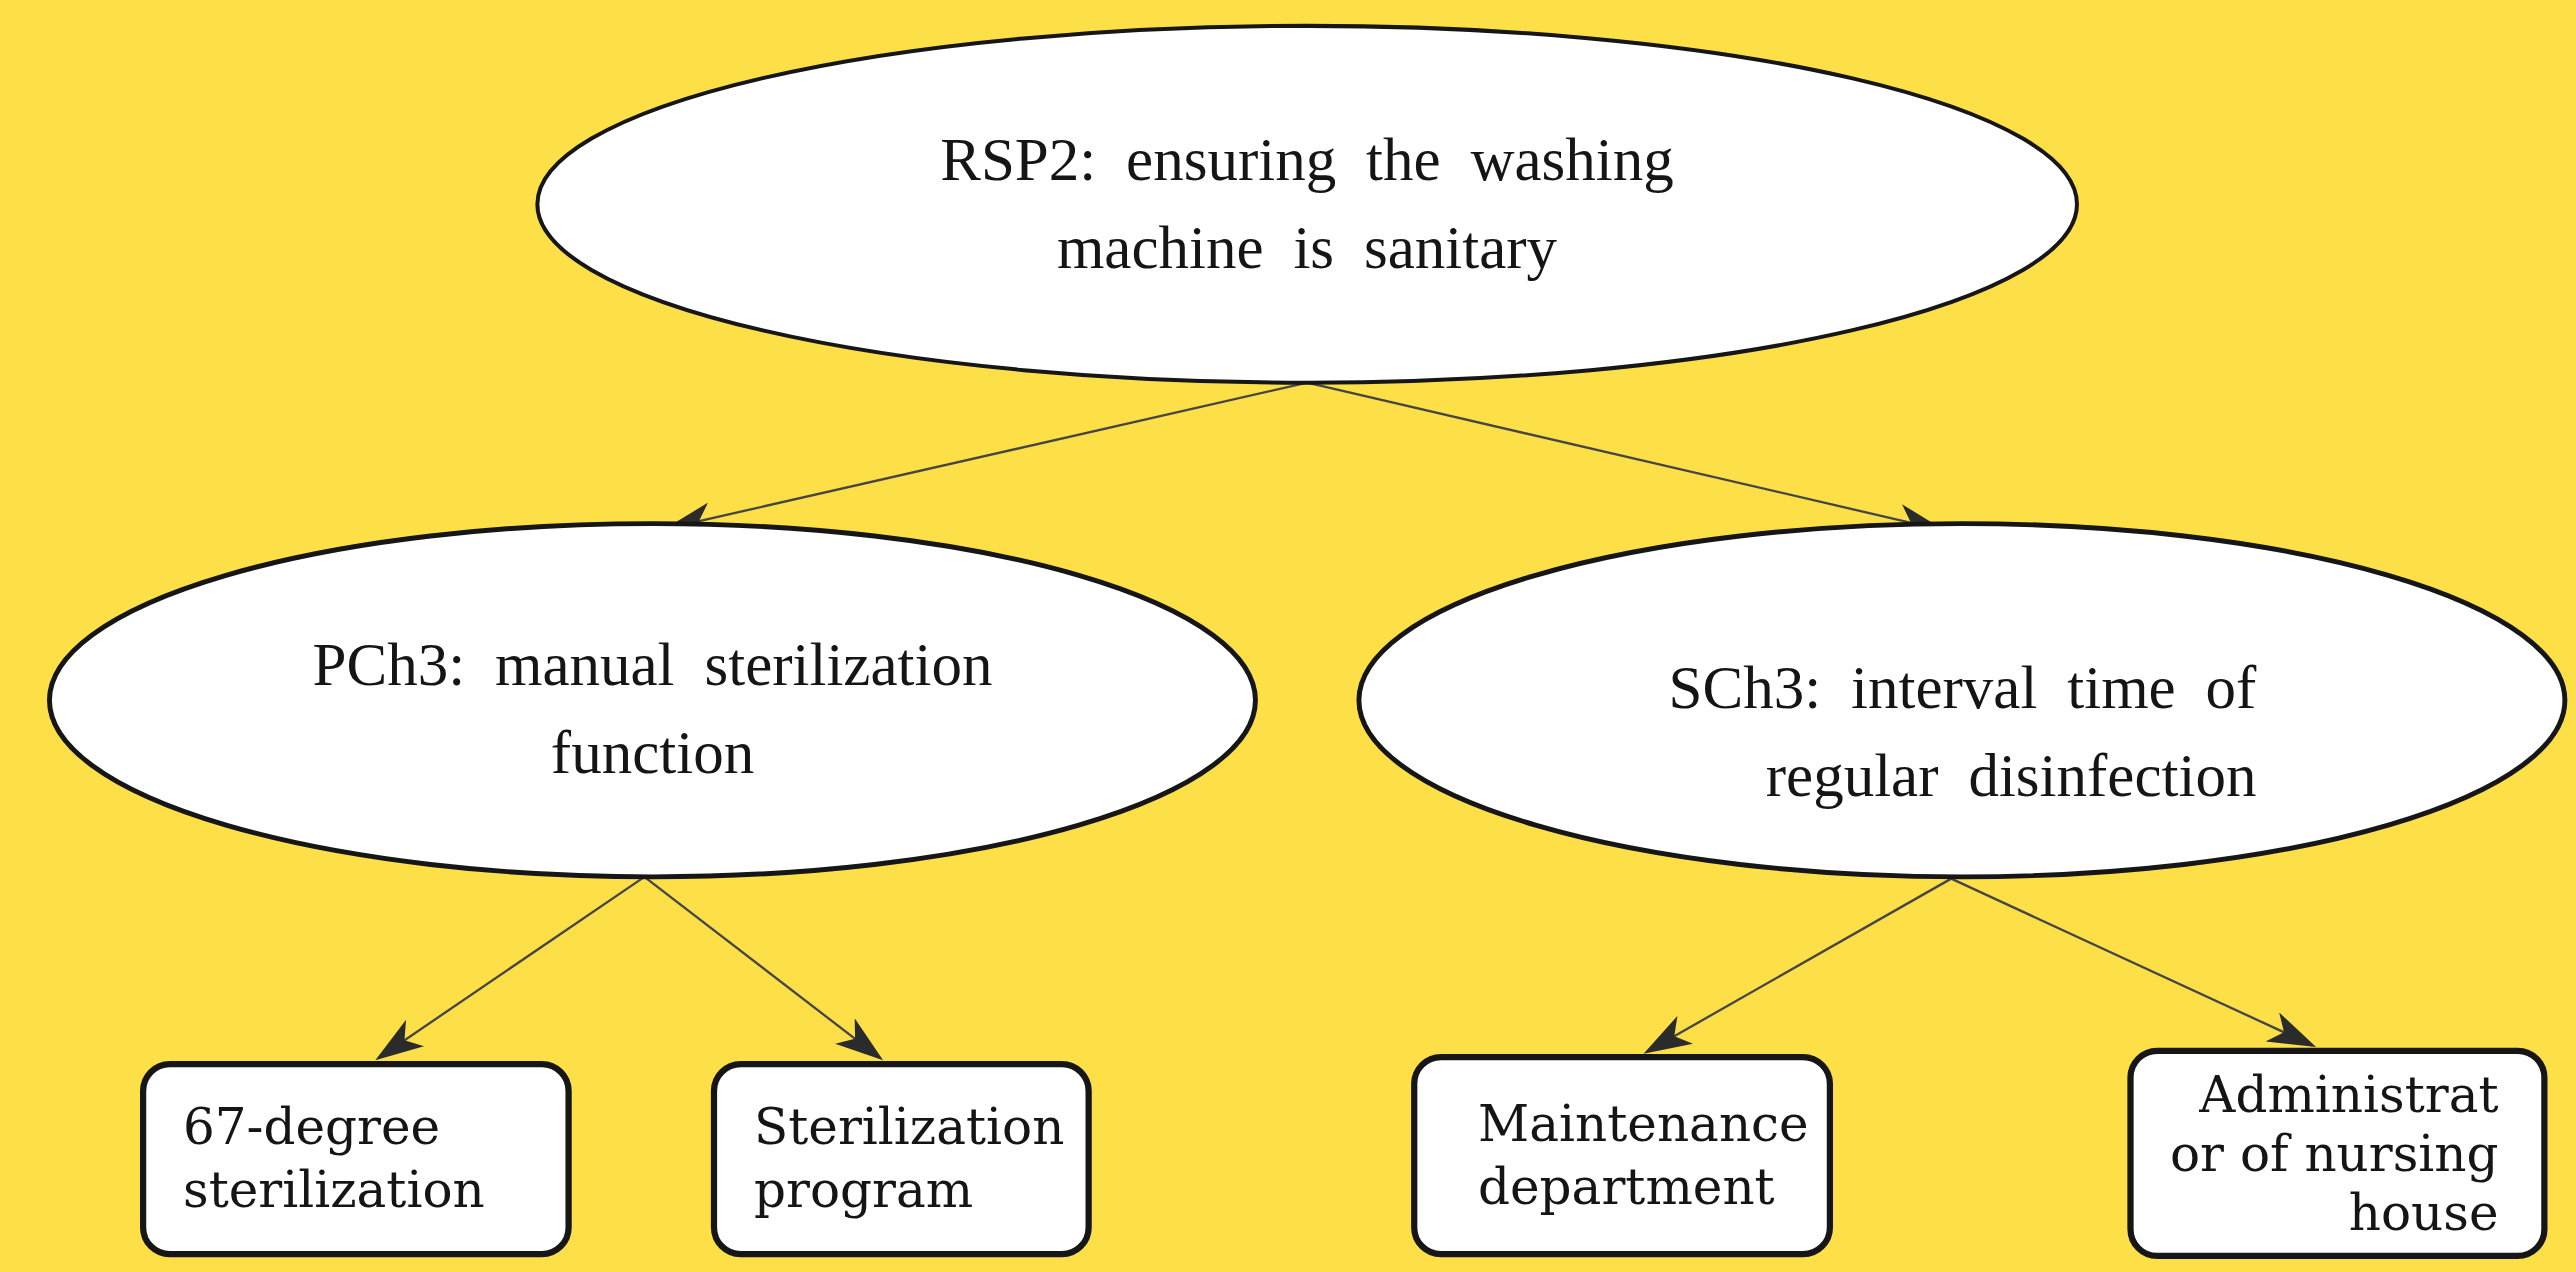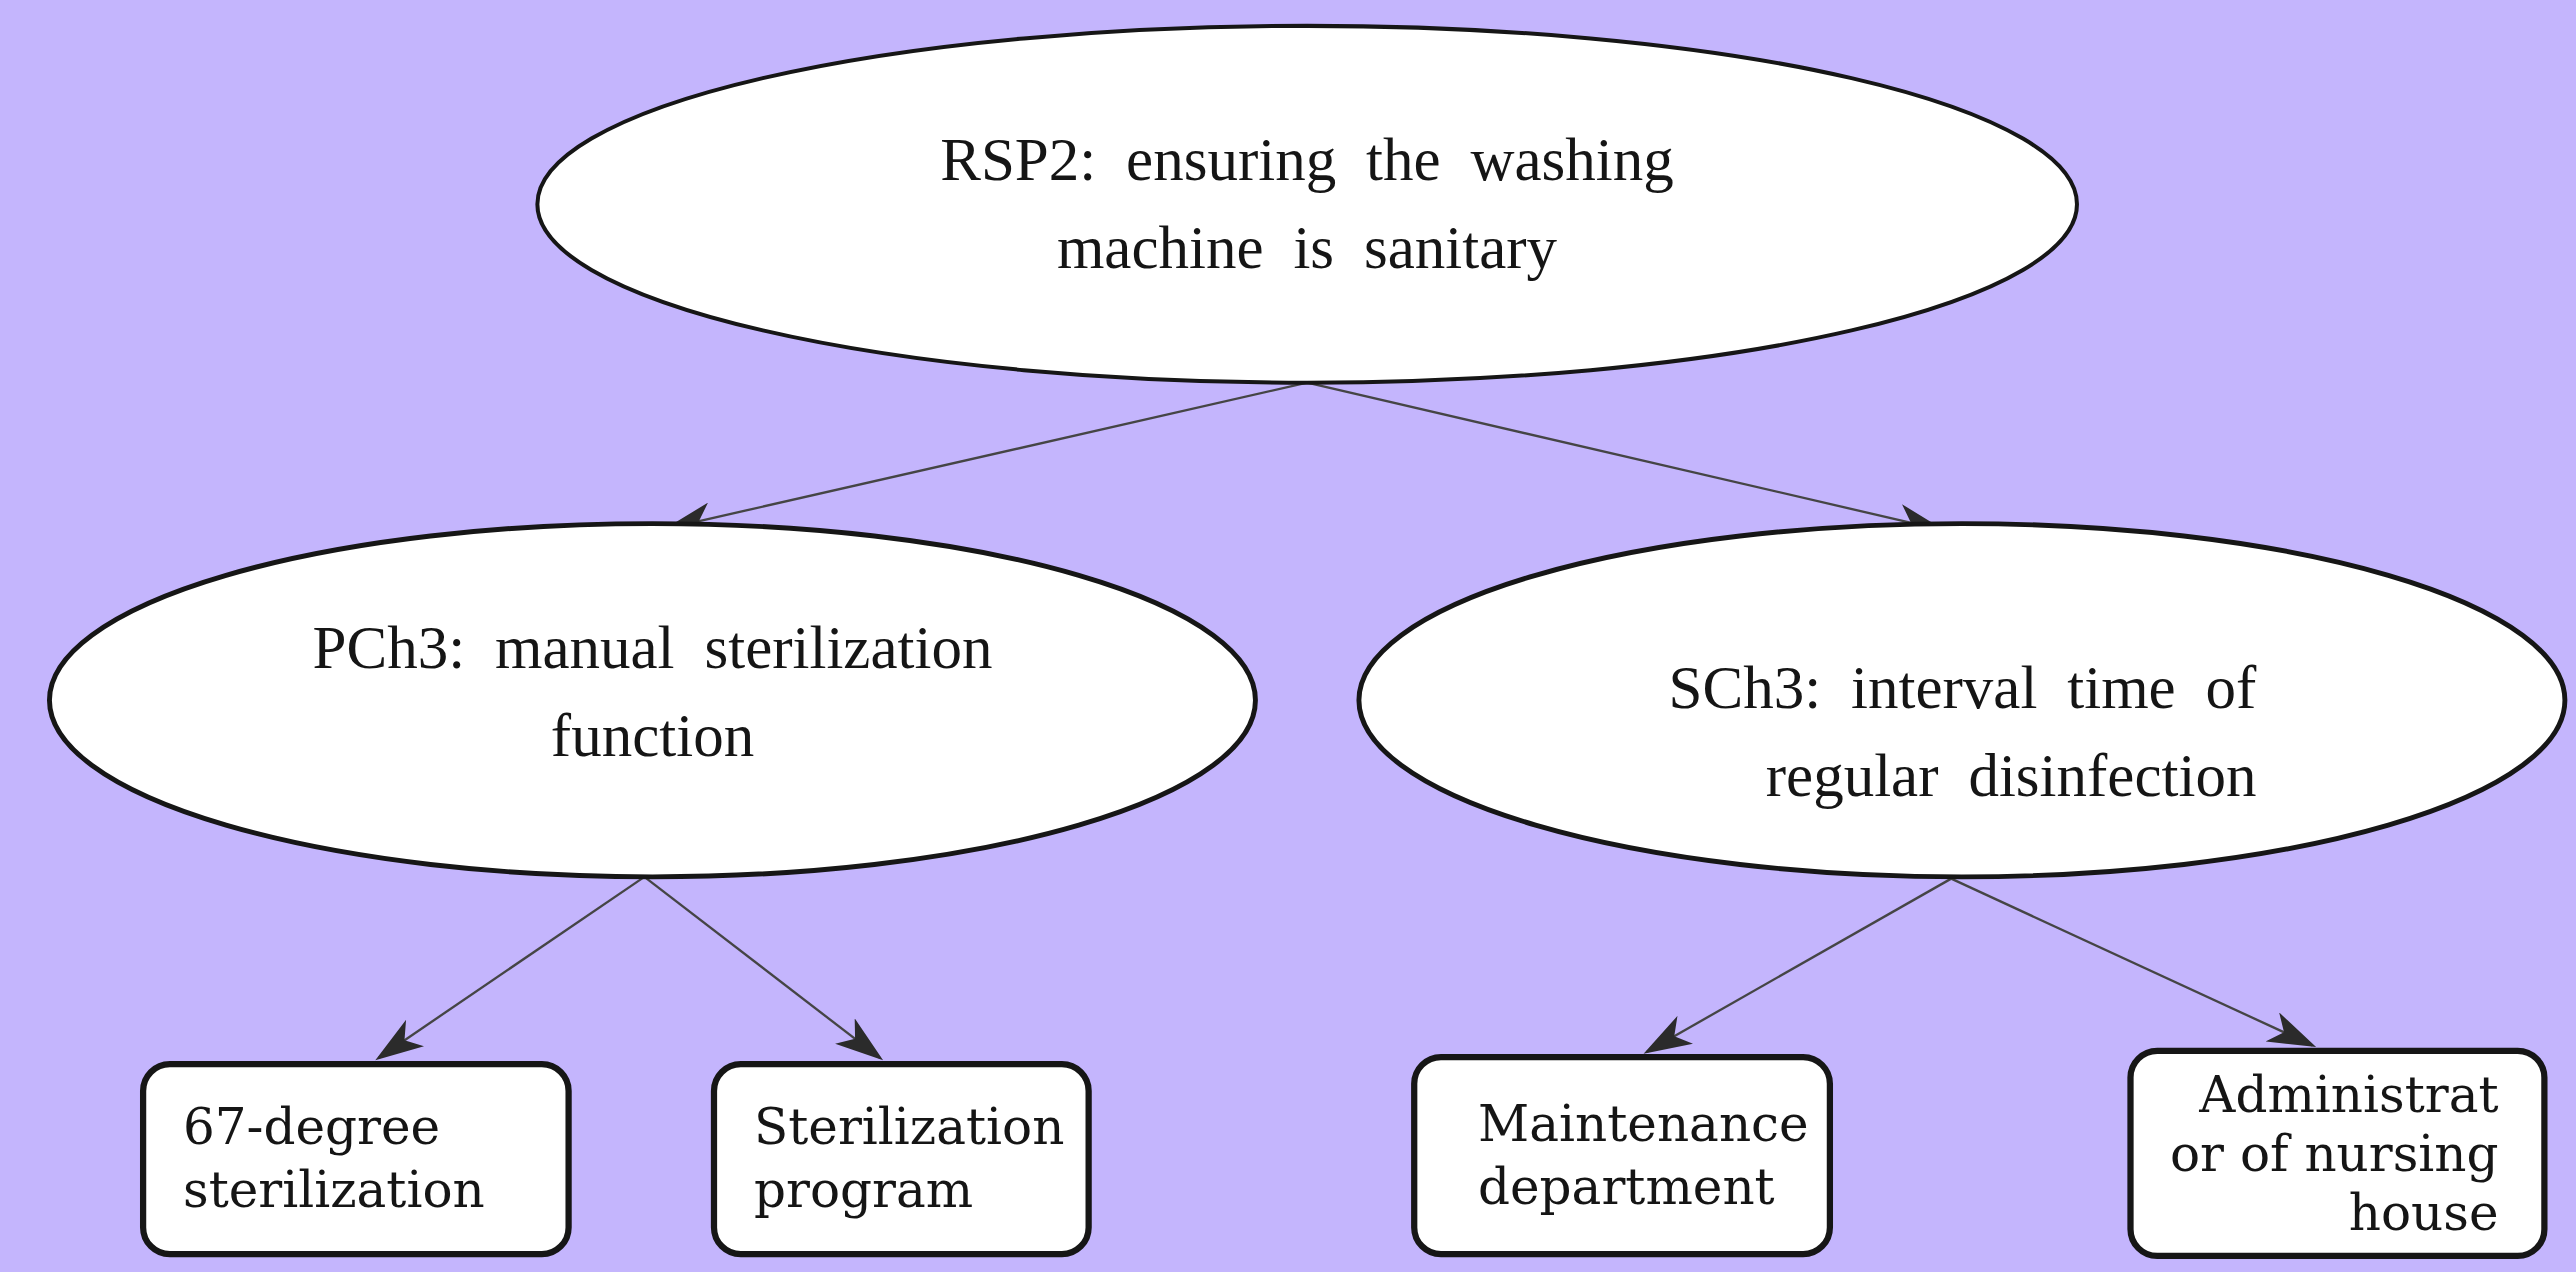--- a/index.html
+++ b/index.html
@@ -4,21 +4,21 @@
 <style>
   html, body {
     margin: 0;
     padding: 0;
     background: #ffffff;
   }
   .stage {
     position: relative;
     width: 2576px;
     height: 1272px;
-    background: #c4b5fd;
+    background: #fde047;
     overflow: hidden;
   }
   .stage svg {
     position: absolute;
     left: 0;
     top: 0;
   }
   .label {
     position: absolute;
     display: flex;
@@ -72,21 +72,21 @@
 
     <rect x="160" y="1193" width="477" height="213" rx="30" ry="30" fill="#ffffff" stroke="#161616" stroke-width="7"></rect>
     <rect x="800" y="1193" width="420" height="213" rx="30" ry="30" fill="#ffffff" stroke="#161616" stroke-width="7"></rect>
     <rect x="1585" y="1185" width="466" height="221" rx="30" ry="30" fill="#ffffff" stroke="#161616" stroke-width="7"></rect>
     <rect x="2388" y="1178" width="464" height="230" rx="30" ry="30" fill="#ffffff" stroke="#161616" stroke-width="7"></rect>
   </svg>
 
   <div class="label ellipse-label" style="left:727px; top:57px; width:1160px; height:294px;">RSP2: ensuring the washing
 machine is sanitary</div>
 
-  <div class="label ellipse-label" style="left:117px; top:545px; width:1071px; height:294px;">PCh3: manual sterilization
+  <div class="label ellipse-label" style="left:117px; top:562px; width:1071px; height:294px;">PCh3: manual sterilization
 function</div>
 
   <div class="label ellipse-label" style="left:1427px; top:585px; width:1071px; height:294px;text-align:right;">SCh3: interval time of
 regular disinfection</div>
 
   <div class="label box-label" style="left:183px; top:1064px; width:366px; height:190px;">67-degree
 sterilization</div>
 
   <div class="label box-label" style="left:754px; top:1064px; width:321px; height:190px;">Sterilization
 program</div>

